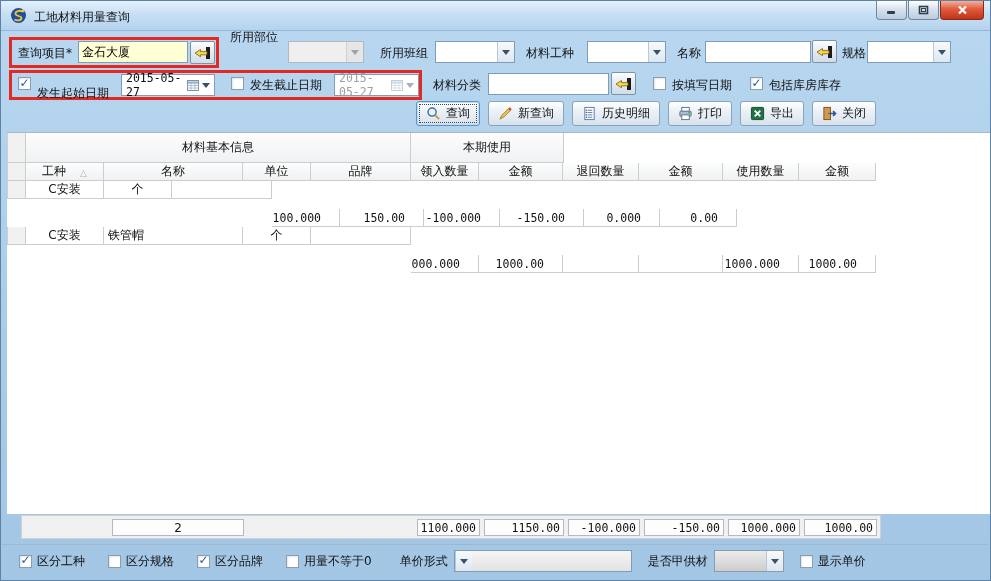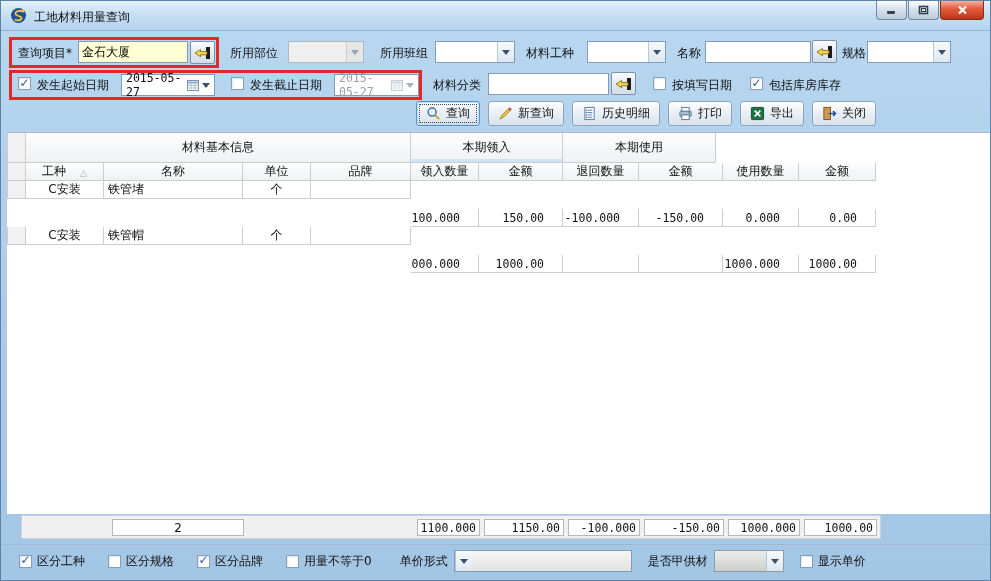--- a/index.html
+++ b/index.html
@@ -126,21 +126,21 @@
   <div class="hl-box" style="left:8px; top:69px; width:413px; height:30px;"></div>
 
   <span class="lbl" style="left:17px; top:44px;">查询项目*</span>
   <input class="tbox req" style="left: 77px; top: 40px; width: 110px;" value="金石大厦">
   <div class="hand-btn" style="left:189px; top:40px;">
     <svg width="17" height="14" viewBox="0 0 17 14">
       <rect x="12" y="1" width="4" height="12" fill="#1b1b1b"></rect>
       <path d="M1 7 L6.5 3.5 L6.5 5.6 L13 5.6 L13 8.8 L6.5 8.8 L6.5 10.8 Z" fill="#f6d64b" stroke="#7d5d07" stroke-width="0.8"></path>
     </svg>
   </div>
-  <span class="lbl" style="left:229px; top:44px;">所用部位</span>
+  <span class="lbl" style="left:229px; top:28px;">所用部位</span>
   <div class="combo disabled" style="left:287px; top:40px; width:76px;">
     <span class="val"></span>
     <span class="arrow-btn">
         <span class="tri-down"></span>
       </span>
   </div>
   <span class="lbl" style="left:379px; top:44px;">所用班组</span>
   <div class="combo" style="left:434px; top:40px; width:80px;">
     <span class="val"></span>
     <span class="arrow-btn">
@@ -166,21 +166,21 @@
   <div class="combo" style="left:866px; top:40px; width:84px;">
     <span class="val"></span>
     <span class="arrow-btn">
         <span class="tri-down"></span>
       </span>
   </div>
 
   <span class="checkbox" style="left:17px; top:76px;">
       <span class="mark">✓</span>
     </span>
-  <span class="lbl" style="left:36px; top:76px;">发生起始日期</span>
+  <span class="lbl" style="left:36px; top:84px;">发生起始日期</span>
   <div class="datefield" style="left:120px; top:73px; width:94px;">
     <span class="dtxt">2015-05-27</span>
     <svg width="12" height="12" viewBox="0 0 12 12">
       <rect x="0.5" y="1.5" width="11" height="10" fill="#fff" stroke="#7d93ab"></rect>
       <rect x="0.5" y="1.5" width="11" height="2.5" fill="#bcd3ea" stroke="#7d93ab"></rect>
       <path d="M4 4 V11.5 M8 4 V11.5 M0.5 6.5 H11.5 M0.5 9 H11.5" stroke="#9fb2c5" stroke-width="0.8"></path>
     </svg>
     <span class="tri-down"></span>
   </div>
   <span class="checkbox" style="left:230px; top:76px;">
@@ -263,21 +263,20 @@
       </svg>
       <span>关闭</span>
     </div>
   </div>
 
   <div class="grid">
 
     <div class="grow">
       <div class="gcell hdr grp ind"></div>
       <div class="gcell hdr grp w-g0">材料基本信息</div>
-      <div class="gcell hdr grp w-g1 blue-under">本期领入</div>
       <div class="gcell hdr grp w-g3">本期使用</div>
     </div>
 
     <div class="grow">
       <div class="gcell hdr ind"></div>
       <div class="gcell hdr w-gz">
           <span>工种</span>
           <span class="sort-tri"></span>
         </div>
       <div class="gcell hdr w-mc">名称</div>
@@ -287,21 +286,20 @@
       <div class="gcell hdr w-c5">金额</div>
       <div class="gcell hdr w-c6">退回数量</div>
       <div class="gcell hdr w-c7">金额</div>
       <div class="gcell hdr w-c8">使用数量</div>
       <div class="gcell hdr w-c9">金额</div>
     </div>
 
     <div class="grow">
       <div class="gcell ind"></div>
       <div class="gcell w-gz">C安装</div>
-      <div class="gcell w-mc ta-l">铁管堵</div>
       <div class="gcell w-dw">个</div>
       <div class="gcell w-pp"></div>
       <div class="gcell w-c4 ta-r num">100.000</div>
       <div class="gcell w-c5 ta-r num">150.00</div>
       <div class="gcell w-c6 ta-r num">-100.000</div>
       <div class="gcell w-c7 ta-r num">-150.00</div>
       <div class="gcell w-c8 ta-r num">0.000</div>
       <div class="gcell w-c9 ta-r num">0.00</div>
     </div>
 

